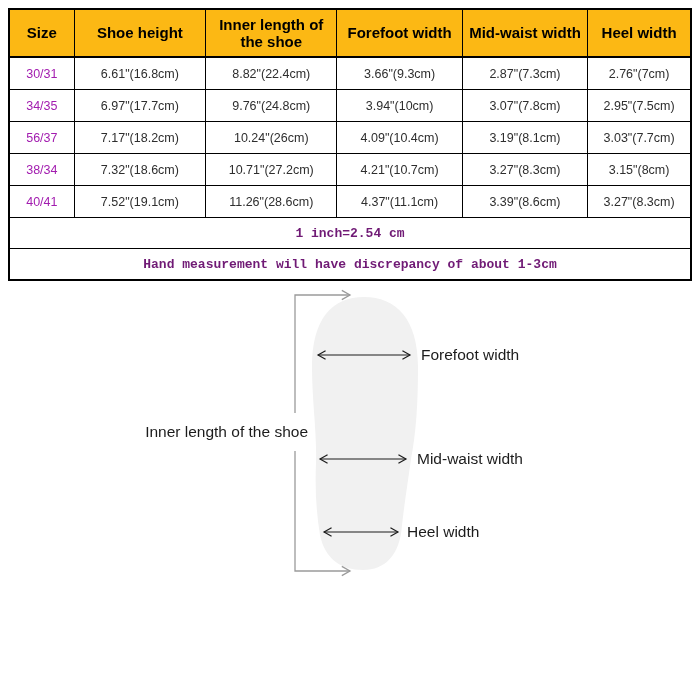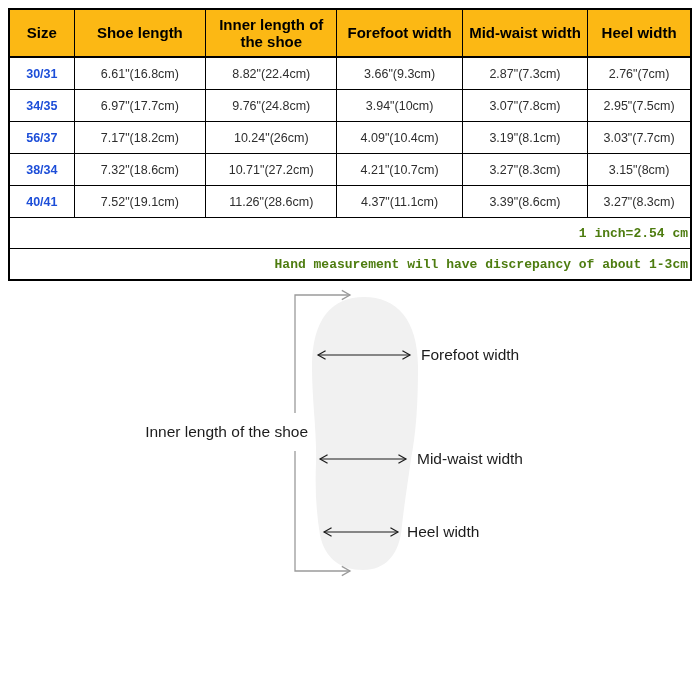--- a/index.html
+++ b/index.html
@@ -37,30 +37,29 @@
     border-bottom: 2px solid #000000;
     line-height: 1.15;
   }
   .size-table td {
     height: 31px;
     font-size: 12.5px;
     color: #2e2e2e;
     background: #ffffff;
   }
   .size-table td.size-cell {
-    font-weight: bold;
-    color: #1d4ed8;
+    font-weight: normal;
+    color: #a21caf;
   }
   .size-table td.note-cell {
     font-family: "Liberation Mono", "DejaVu Sans Mono", monospace;
     font-weight: bold;
     font-size: 13px;
-    color: #4d7c0f;
+    color: #701a75;
     height: 30px;
-    text-align: right;
   }
   .diagram-wrap {
     width: 700px;
     height: 312px;
     margin-top: 2px;
   }
   .diagram-wrap svg {
     display: block;
   }
   .diag-label {
@@ -77,21 +76,21 @@
     <col style="width:65px">
     <col style="width:131px">
     <col style="width:131px">
     <col style="width:125px">
     <col style="width:125px">
     <col style="width:103px">
   </colgroup>
   <thead>
     <tr>
       <th>Size</th>
-      <th>Shoe length</th>
+      <th>Shoe height</th>
       <th>Inner length of the shoe</th>
       <th>Forefoot width</th>
       <th>Mid-waist width</th>
       <th>Heel width</th>
     </tr>
   </thead>
   <tbody>
     <tr>
       <td class="size-cell">30/31</td>
       <td>6.61"(16.8cm)</td>

